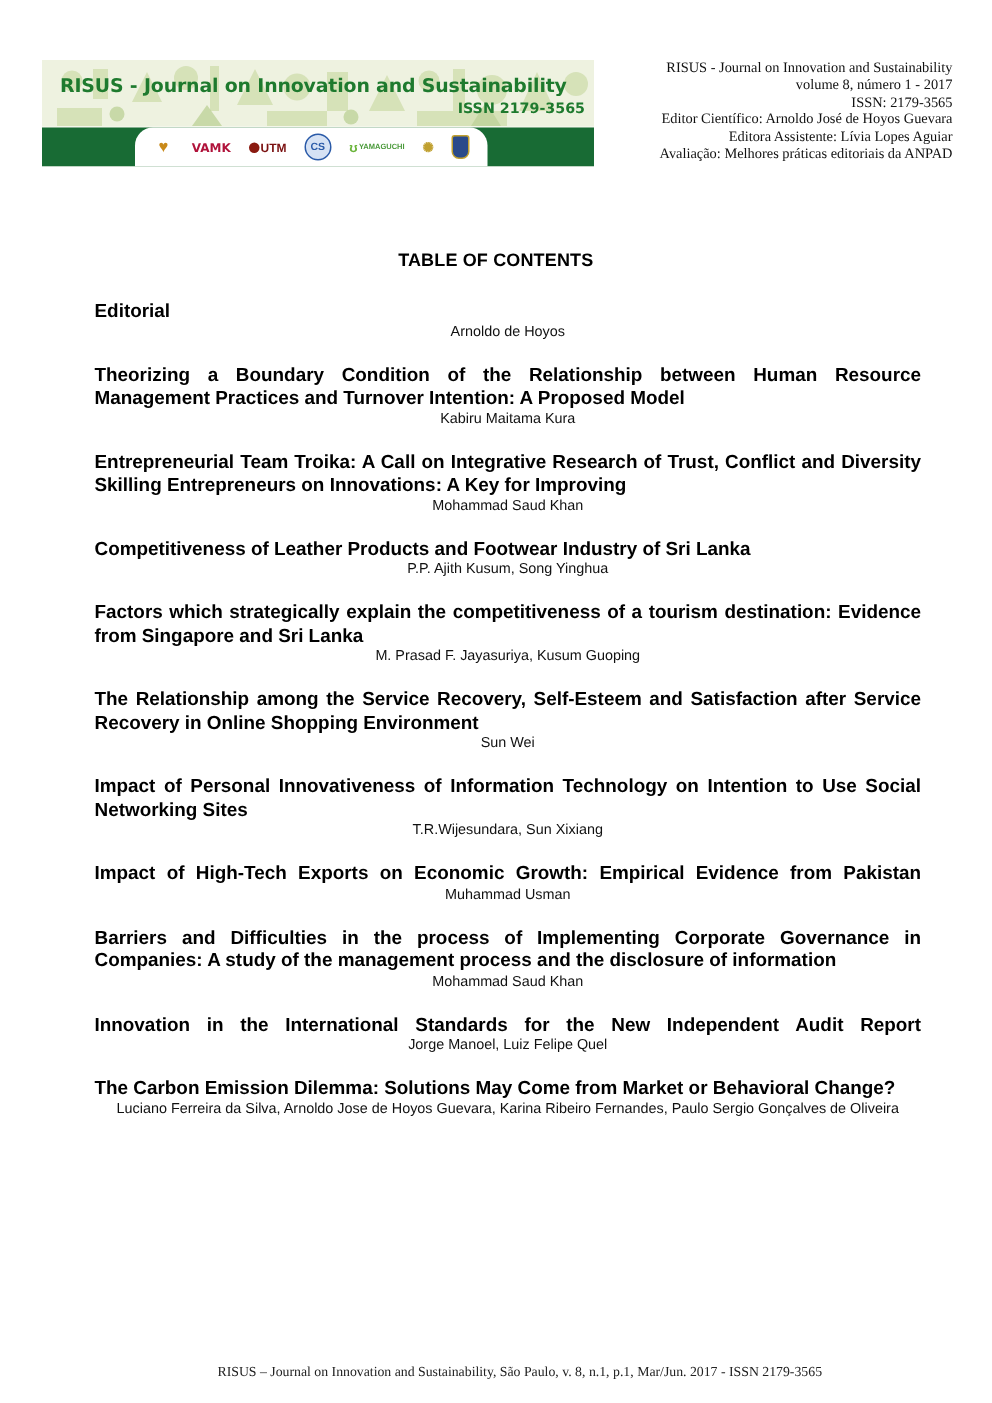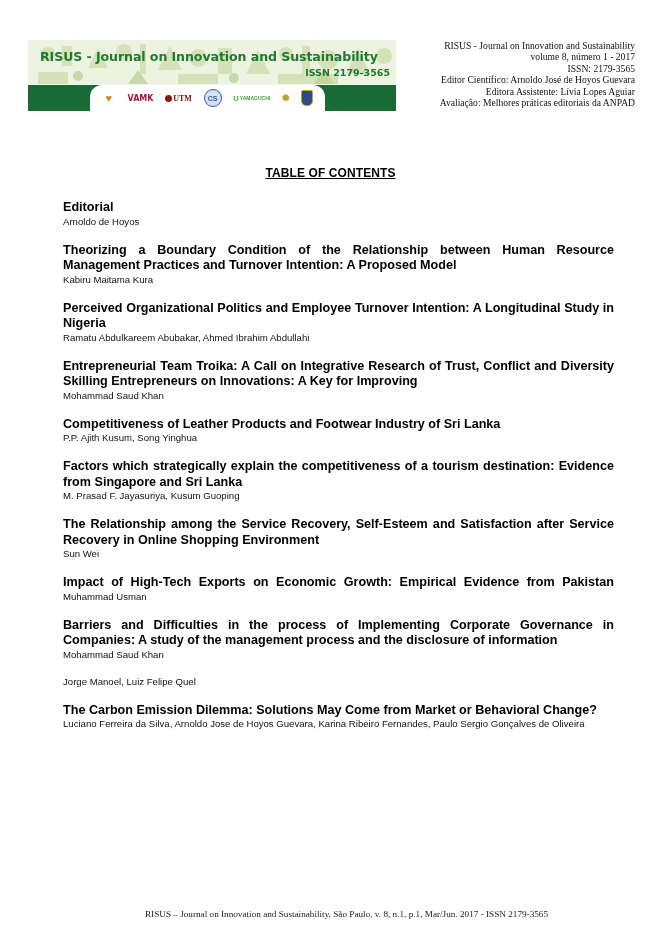--- a/index.html
+++ b/index.html
@@ -9,41 +9,41 @@
   .banner { position: absolute; left: 28px; top: 40px; width: 368px; height: 71px; background: #f3f6ea; overflow: hidden; }
   .banner-bg { position: absolute; left: 0; top: 0; width: 100%; height: 44px; }
   .banner-title { position: absolute; left: 12px; top: 9px; font-family: "DejaVu Sans", sans-serif; font-weight: bold; font-size: 12.6px; color: #1e7a2e; white-space: nowrap; letter-spacing: -0.1px; }
   .banner-issn { position: absolute; right: 6px; top: 27px; font-family: "DejaVu Sans", sans-serif; font-weight: bold; font-size: 9.5px; color: #1e7a2e; white-space: nowrap; }
   .banner-strip { position: absolute; left: 0; top: 45px; width: 100%; height: 26px; background: #186b34; }
   .banner-logo-box { position: absolute; left: 62px; top: 45px; width: 235px; height: 26px; background: #fff; border-top-left-radius: 12px; border-top-right-radius: 12px; display: flex; align-items: center; justify-content: space-around; padding: 0 6px; box-sizing: border-box; }
   .logo { font-size: 6px; font-weight: bold; display: flex; align-items: center; justify-content: center; height: 18px; }
   .logo-uv { width: 14px; color: #c98a1a; font-size: 11px; }
   .logo-uv span { display:block; }
   .logo-vamk { color: #b0123a; font-size: 8px; font-family: "DejaVu Sans", sans-serif; }
-  .logo-utm { color: #7a1010; font-size: 8px; font-family: Liberation Serif, serif; text-align: right; }
+  .logo-utm { color: #7a1010; font-size: 8px; font-family: Liberation Sans, sans-serif; text-align: right; }
   .logo-utm .dot { display:inline-block; width:7px; height:7px; border-radius:50%; background:#8a1a10; margin-right:1px; }
   .logo-cs { width: 16px; height: 16px; border-radius: 50%; border: 1px solid #2a5aa8; background: #d6e2f4; color: #2a5aa8; font-size: 7px; }
   .logo-yam { color: #4a9a3a; font-size: 5px; }
   .logo-yam .c { color:#6ab43a; font-size:9px; margin-right:1px; }
   .logo-sf { color: #c0a030; font-size: 9px; }
   .logo-pucsp { width: 10px; height: 14px; background: #2a4a8a; border: 1px solid #c0a030; border-radius: 2px 2px 5px 5px; }
 
   
   .header-info { position: absolute; right: 26px; top: 40px; text-align: right; font-family: "Liberation Serif", serif; font-size: 9.6px; line-height: 11.4px; color: #111; }
   .header-info div { white-space: nowrap; }
 
   
-  .toc-heading { position: absolute; left: 0; width: 661px; top: 166px; text-align: center; font-weight: bold; font-size: 12px; letter-spacing: 0.1px; text-decoration: underline; }
+  .toc-heading { position: absolute; left: 0; width: 661px; top: 166px; text-align: center; font-weight: bold; font-size: 12px; letter-spacing: 0.1px; }
 
   
   .toc { position: absolute; left: 63px; top: 200px; width: 551px; }
   .entry { margin-bottom: 15px; }
   .entry-title { font-weight: bold; font-size: 12.6px; line-height: 15.5px; text-align: justify; text-align-last: left; }
   .entry-title.full { text-align-last: justify; }
-  .entry-authors { font-size: 9.6px; line-height: 12px; color: #111; }
+  .entry-authors { font-size: 9.6px; line-height: 12px; color: #111; text-align: center; }
 
   
   .footer { position: absolute; left: 16px; width: 661px; top: 909px; text-align: center; font-family: "Liberation Serif", serif; font-size: 9.2px; color: #222; }
 </style>
 </head>
 <body>
 
 <div class="banner">
   <svg class="banner-bg" viewBox="0 0 368 44" preserveAspectRatio="none">
     <rect x="0" y="0" width="368" height="44" fill="#eef2e0"></rect>
@@ -103,48 +103,49 @@
 <div class="toc">
   <div class="entry">
     <div class="entry-title">Editorial</div>
     <div class="entry-authors">Arnoldo de Hoyos</div>
   </div>
   <div class="entry">
     <div class="entry-title">Theorizing a Boundary Condition of the Relationship between Human Resource Management Practices and Turnover Intention: A Proposed Model</div>
     <div class="entry-authors">Kabiru Maitama Kura</div>
   </div>
   <div class="entry">
-    <div class="entry-title">Perceived Organizational Politics and Employee Turnover Intention: A Longitudinal Study in Nigeria</div>
-    <div class="entry-authors">Ramatu Abdulkareem Abubakar, Ahmed Ibrahim Abdullahi</div>
-  </div>
-  <div class="entry">
     <div class="entry-title">Entrepreneurial Team Troika: A Call on Integrative Research of Trust, Conflict and Diversity Skilling Entrepreneurs on Innovations: A Key for Improving</div>
     <div class="entry-authors">Mohammad Saud Khan</div>
   </div>
   <div class="entry">
     <div class="entry-title">Competitiveness of Leather Products and Footwear Industry of Sri Lanka</div>
     <div class="entry-authors">P.P. Ajith Kusum, Song Yinghua</div>
   </div>
   <div class="entry">
     <div class="entry-title">Factors which strategically explain the competitiveness of a tourism destination: Evidence from Singapore and Sri Lanka</div>
     <div class="entry-authors">M. Prasad F. Jayasuriya, Kusum Guoping</div>
   </div>
   <div class="entry">
     <div class="entry-title">The Relationship among the Service Recovery, Self-Esteem and Satisfaction after Service Recovery in Online Shopping Environment</div>
     <div class="entry-authors">Sun Wei</div>
   </div>
   <div class="entry">
+    <div class="entry-title">Impact of Personal Innovativeness of Information Technology on Intention to Use Social Networking Sites</div>
+    <div class="entry-authors">T.R.Wijesundara, Sun Xixiang</div>
+  </div>
+  <div class="entry">
     <div class="entry-title full">Impact of High-Tech Exports on Economic Growth: Empirical Evidence from Pakistan</div>
     <div class="entry-authors">Muhammad Usman</div>
   </div>
   <div class="entry">
     <div class="entry-title">Barriers and Difficulties in the process of Implementing Corporate Governance in Companies: A study of the management process and the disclosure of information</div>
     <div class="entry-authors">Mohammad Saud Khan</div>
   </div>
   <div class="entry">
+    <div class="entry-title full">Innovation in the International Standards for the New Independent Audit Report</div>
     <div class="entry-authors">Jorge Manoel, Luiz Felipe Quel</div>
   </div>
   <div class="entry">
     <div class="entry-title">The Carbon Emission Dilemma: Solutions May Come from Market or Behavioral Change?</div>
     <div class="entry-authors">Luciano Ferreira da Silva, Arnoldo Jose de Hoyos Guevara, Karina Ribeiro Fernandes, Paulo Sergio Gonçalves de Oliveira</div>
   </div>
 </div>
 
 <div class="footer">RISUS – Journal on Innovation and Sustainability, São Paulo, v. 8, n.1, p.1, Mar/Jun. 2017 - ISSN 2179-3565</div>
 

